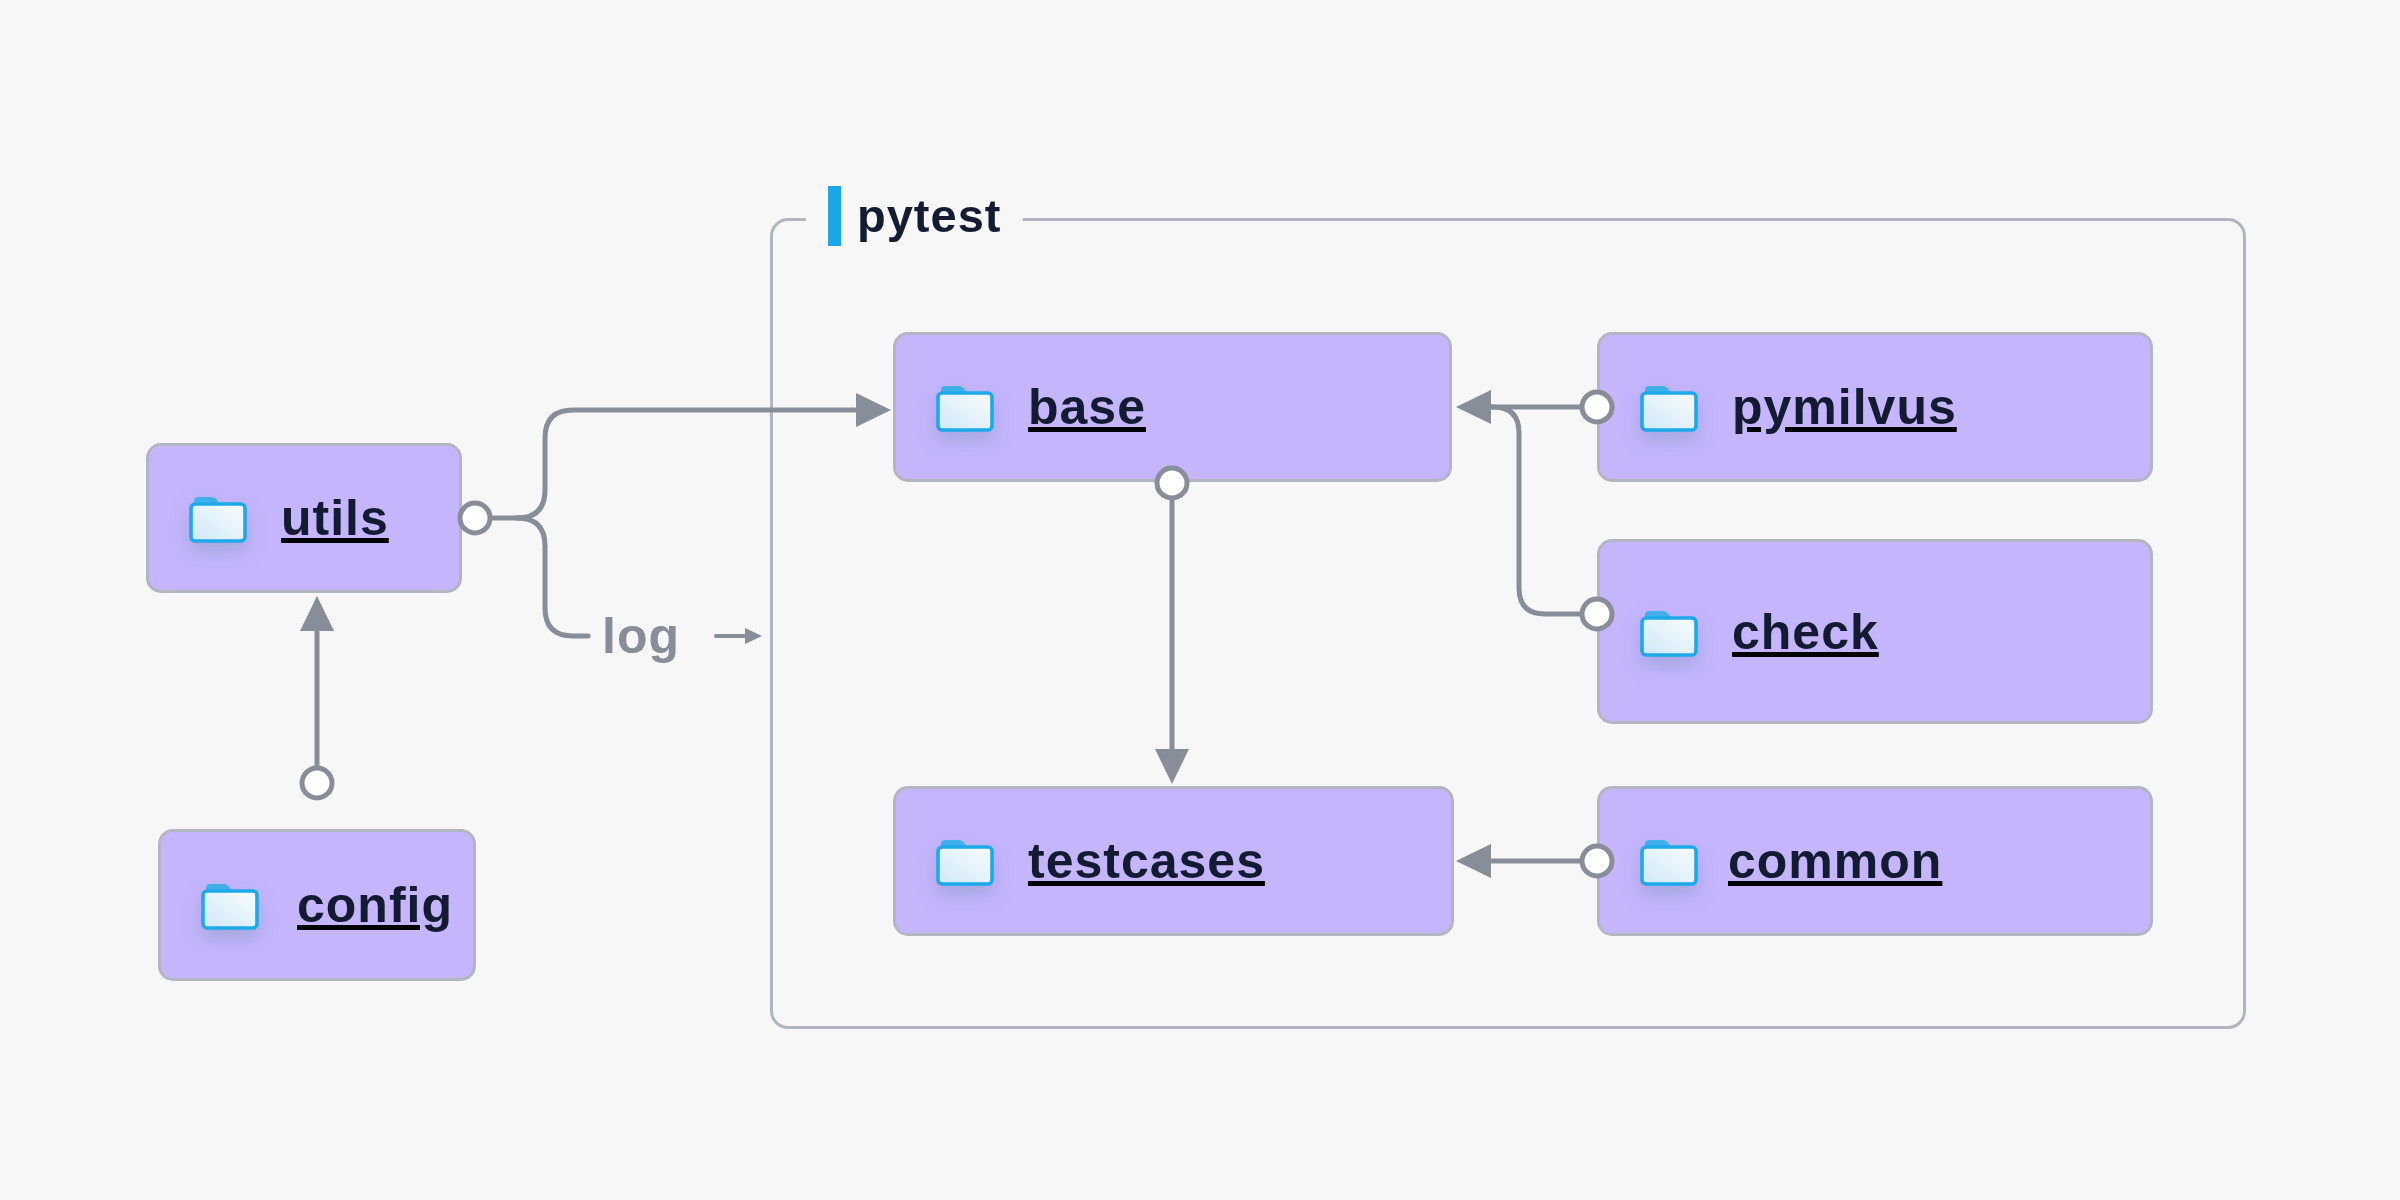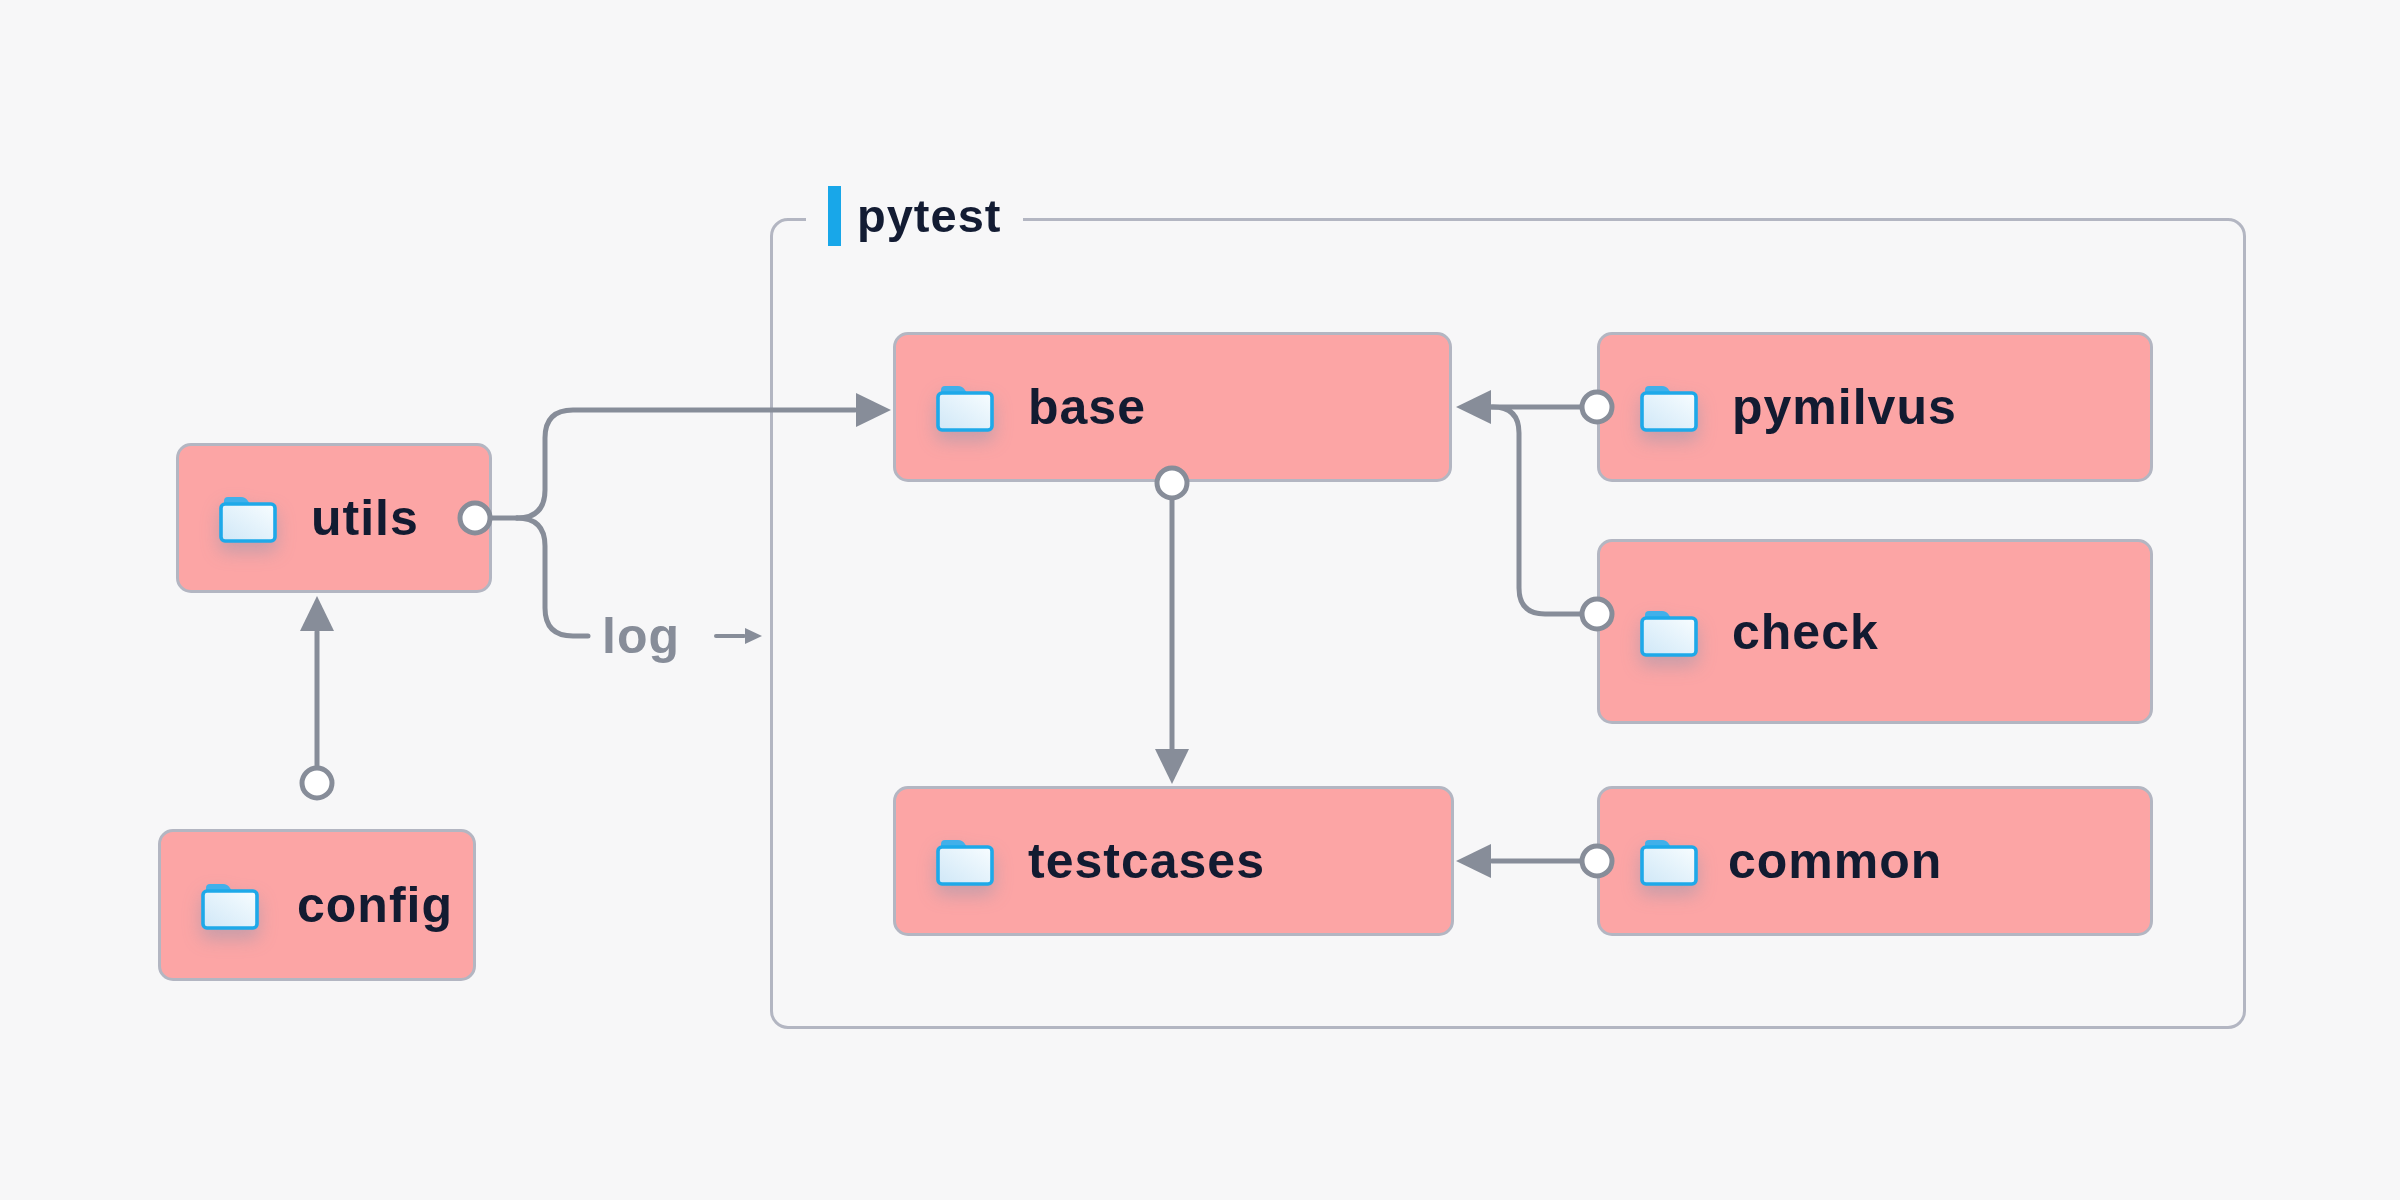--- a/index.html
+++ b/index.html
@@ -21,28 +21,29 @@
     display:flex;align-items:center;gap:16px;
     background:#f7f7f8;padding:0 22px 0 22px;z-index:5;
   }
   .accent-bar{width:13px;height:60px;background:#18a7e9;display:inline-block;}
   .container-title{
     font-size:47px;font-weight:bold;color:#131c33;letter-spacing:1px;line-height:66px;
   }
 
   
   .node{
-    position:absolute;background:#fca5a5;border:3px solid #b3b6c2;border-radius:15px;
+    position:absolute;background:#c4b5fd;border:3px solid #b3b6c2;border-radius:15px;
     display:flex;align-items:center;box-sizing:border-box;padding-left:38px;gap:32px;
     z-index:4;
+    text-decoration:underline;
   }
   .node-label{font-size:50px;font-weight:bold;color:#121b31;letter-spacing:1px;}
   .folder-icon{filter:drop-shadow(0px 9px 9px rgba(110,145,175,0.38));flex:0 0 auto;}
 
-  #node-utils    {left:176px; top:443px; width:316px; height:150px;}
+  #node-utils    {left:146px; top:443px; width:316px; height:150px;}
   #node-config   {left:158px; top:829px; width:318px; height:152px;gap:36px;}
   #node-base     {left:893px; top:332px; width:559px; height:150px;}
   #node-pymilvus {left:1597px;top:332px; width:556px; height:150px;}
   #node-check    {left:1597px;top:539px; width:556px; height:185px;}
   #node-testcases{left:893px; top:786px; width:561px; height:150px;}
   #node-common   {left:1597px;top:786px; width:556px; height:150px;gap:28px;}
 
   
   svg.edges{position:absolute;left:0;top:0;z-index:6;pointer-events:none;}
 

